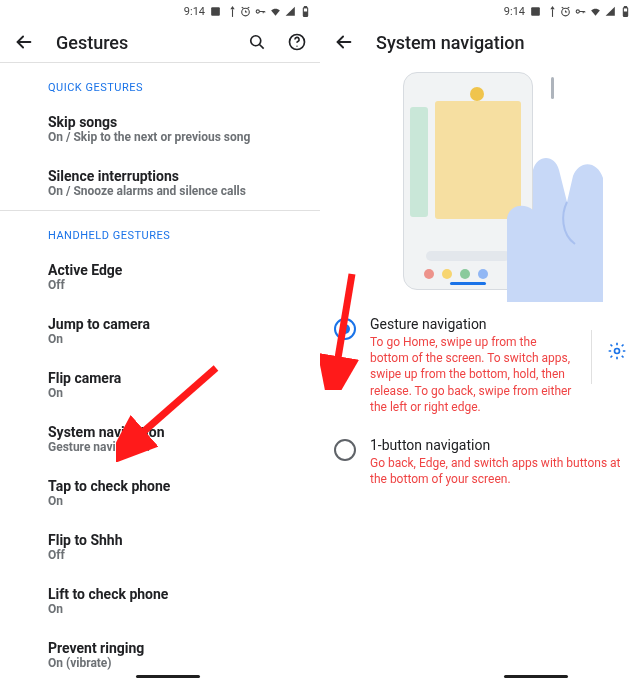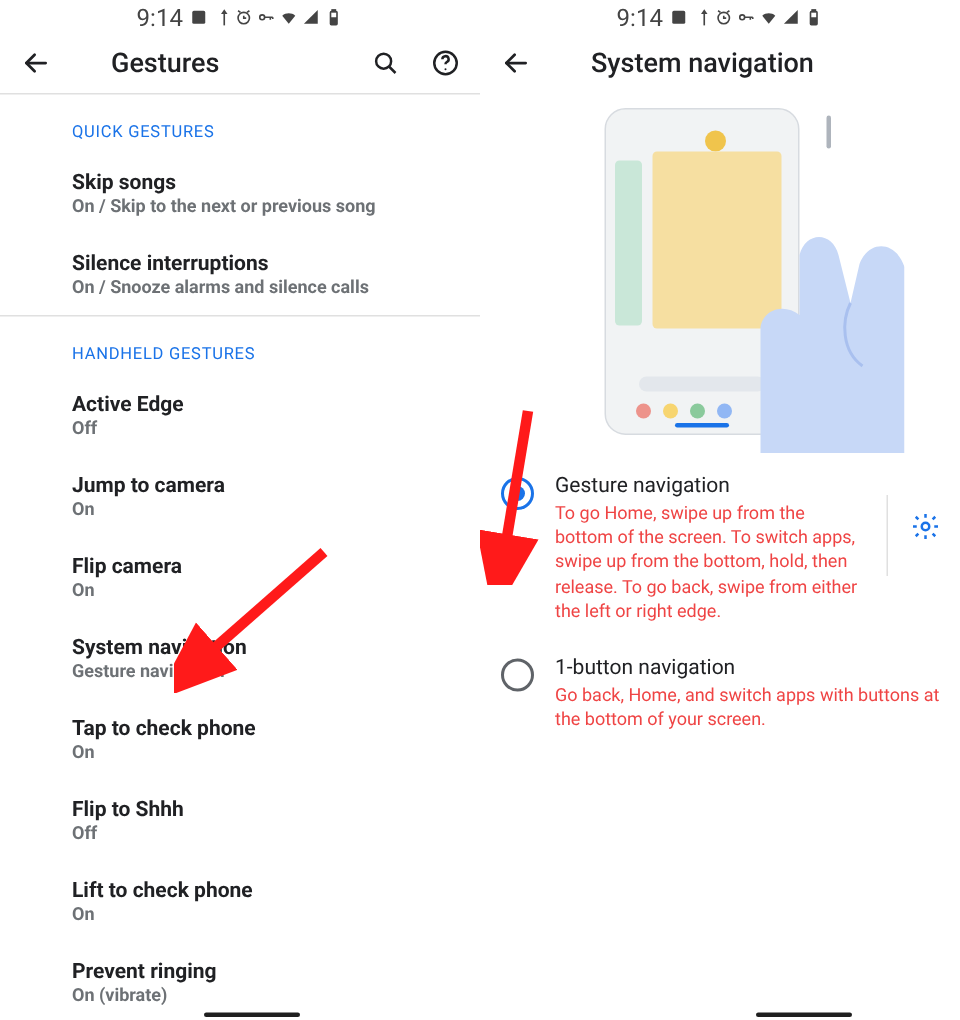--- a/index.html
+++ b/index.html
@@ -1,27 +1,27 @@
 <!DOCTYPE html>
 <html><head>
 <meta charset="utf-8">
 <style>
   * { box-sizing: border-box; margin: 0; padding: 0; }
   body { width: 640px; height: 680px; font-family: Roboto, "Segoe UI", Arial, sans-serif; background: #fff; overflow: hidden; color: #202124; }
   .screens { display: flex; width: 640px; height: 680px; }
   .screen { width: 320px; height: 680px; position: relative; background: #fff; overflow: hidden; }
   .divider-v { border-right: 0; }
 
-  .status-bar { height: 22px; display: flex; align-items: center; justify-content: center; padding: 0 8px; font-size: 16px; color: #444; }
+  .status-bar { height: 22px; display: flex; align-items: center; justify-content: flex-end; padding: 0 8px; font-size: 11px; color: #444; }
   .status-left { display: flex; align-items: center; gap: 4px; }
   .status-right { display: flex; align-items: center; gap: 2px; }
   .sb-ico { width: 13px; height: 13px; display: inline-flex; align-items: center; justify-content: center; }
   .sb-ico svg { width: 13px; height: 13px; }
 
-  .app-bar { height: 40px; display: flex; align-items: center; padding: 0 12px; gap: 38px; }
+  .app-bar { height: 40px; display: flex; align-items: center; padding: 0 12px; gap: 20px; }
   .app-title { font-size: 18px; font-weight: 500; color: #202124; flex: 1; }
   .back-btn { width: 24px; height: 24px; display: flex; align-items: center; justify-content: center; }
   .ab-icons { display: flex; gap: 18px; }
   .ab-ico { width: 22px; height: 22px; display: flex; align-items: center; justify-content: center; }
 
   .hr { height: 1px; background: #e0e0e0; }
 
   .section-header { font-size: 11px; font-weight: 400; letter-spacing: .5px; color: #1a73e8; padding: 18px 48px 8px; text-transform: uppercase; }
   .item { padding: 12px 48px; font-weight: bold; }
   .item .title { font-size: 14px; color: #202124; }
@@ -297,21 +297,21 @@
               <circle cx="12" cy="12" r="3"></circle>
               <path d="M12 2v3M12 19v3M4.2 4.2l2.1 2.1M17.7 17.7l2.1 2.1M2 12h3M19 12h3M4.2 19.8l2.1-2.1M17.7 6.3l2.1-2.1"></path>
             </svg>
         </div>
       </div>
 
       <div class="radio-row">
         <div class="radio"></div>
         <div class="radio-text">
           <div class="rt-title">1-button navigation</div>
-          <div class="rt-sub">Go back, Home, and switch apps with buttons at the bottom of your screen.</div>
+          <div class="rt-sub">Go back, Edge, and switch apps with buttons at the bottom of your screen.</div>
         </div>
       </div>
     </div>
 
     <div class="arrow" style="left:0px; top:270px;">
       <svg width="60" height="120" viewBox="0 0 60 120">
         <defs>
             <marker id="ah2" markerWidth="10" markerHeight="10" refX="2" refY="3" orient="auto">
               <path d="M0,0 L0,6 L8,3 z" fill="#ff1a1a"></path>
             </marker>

